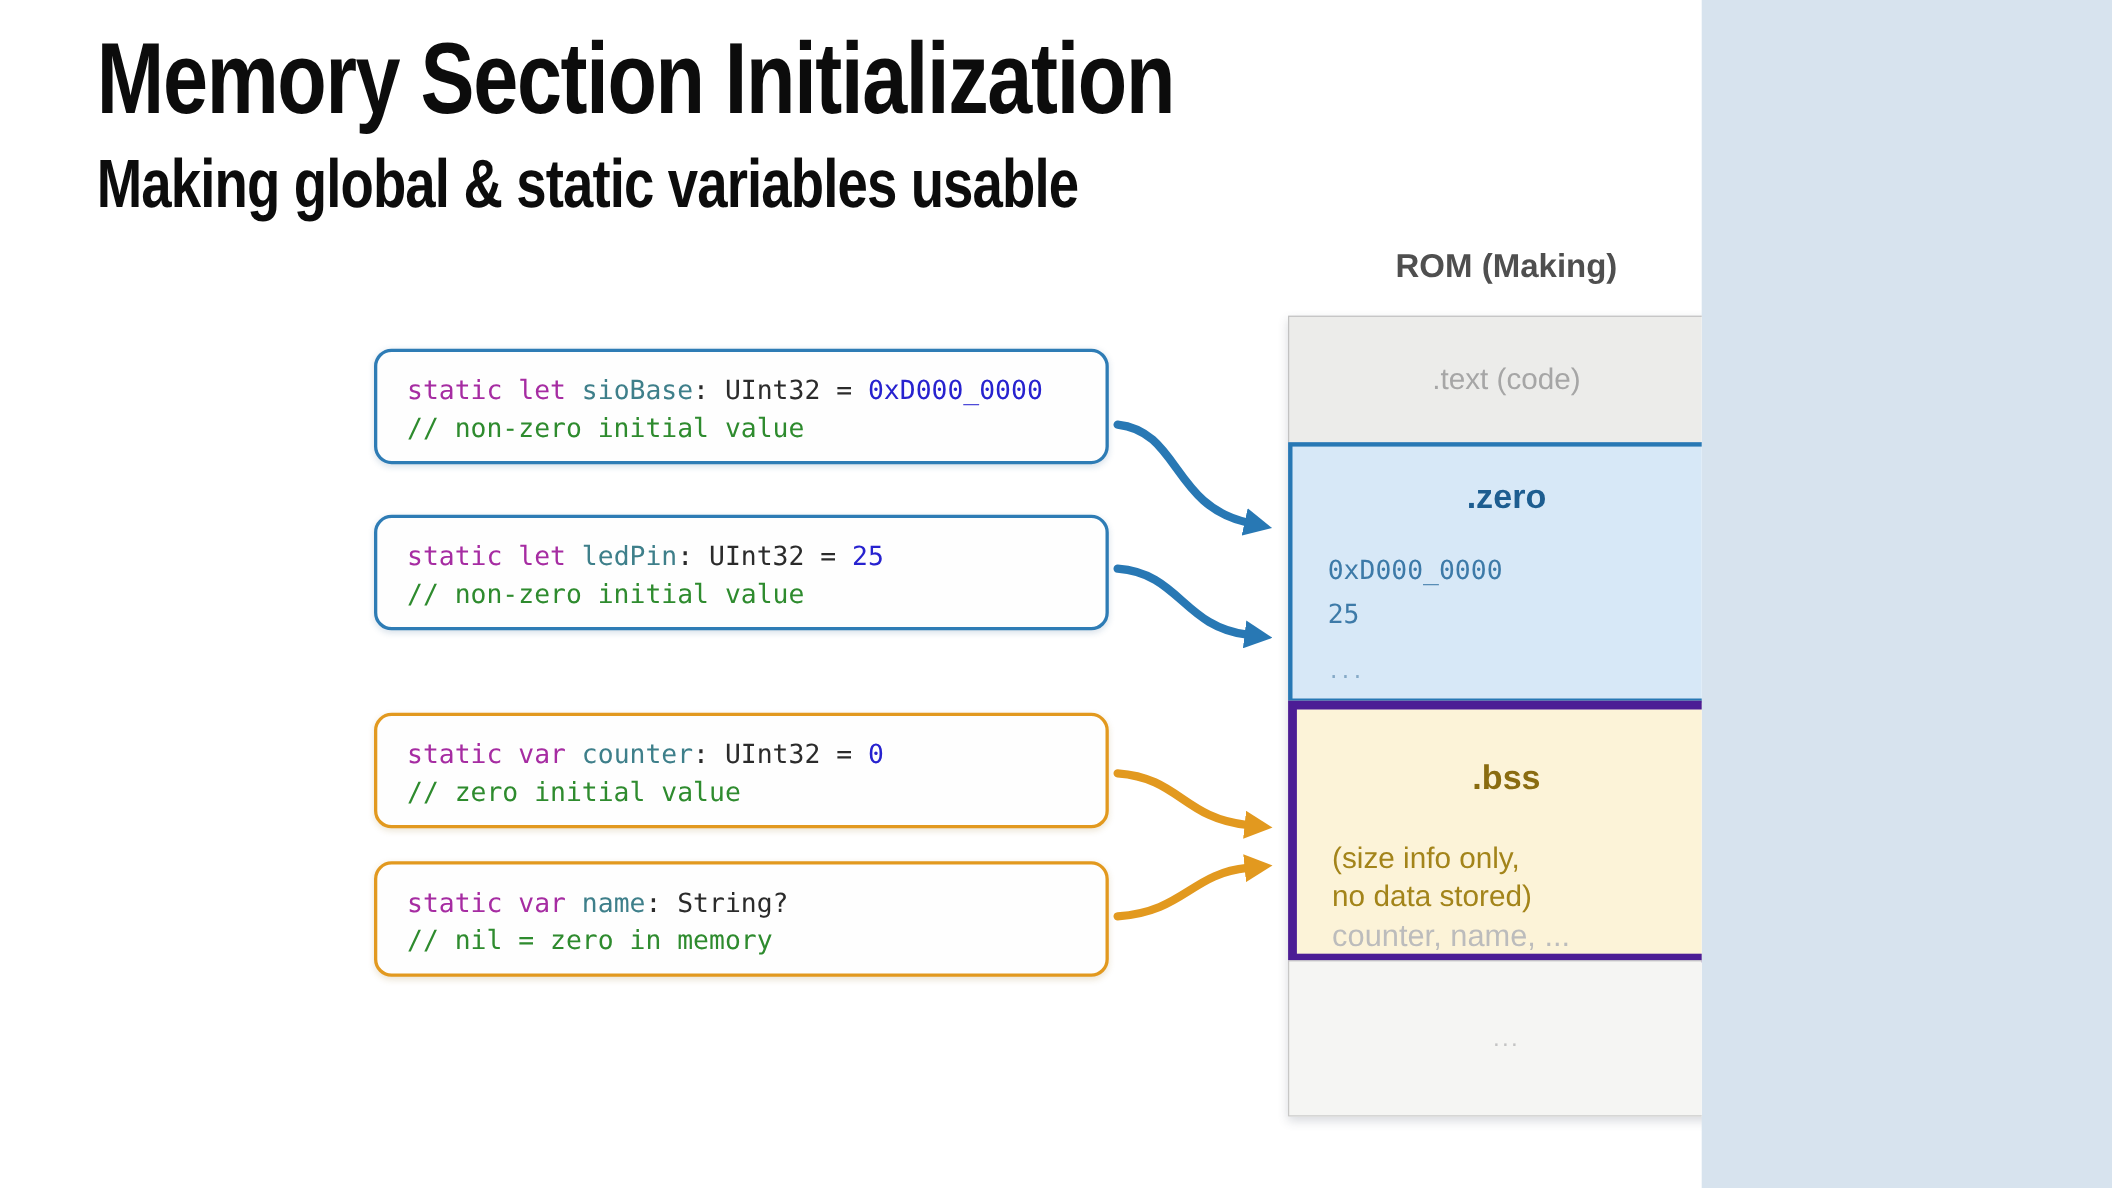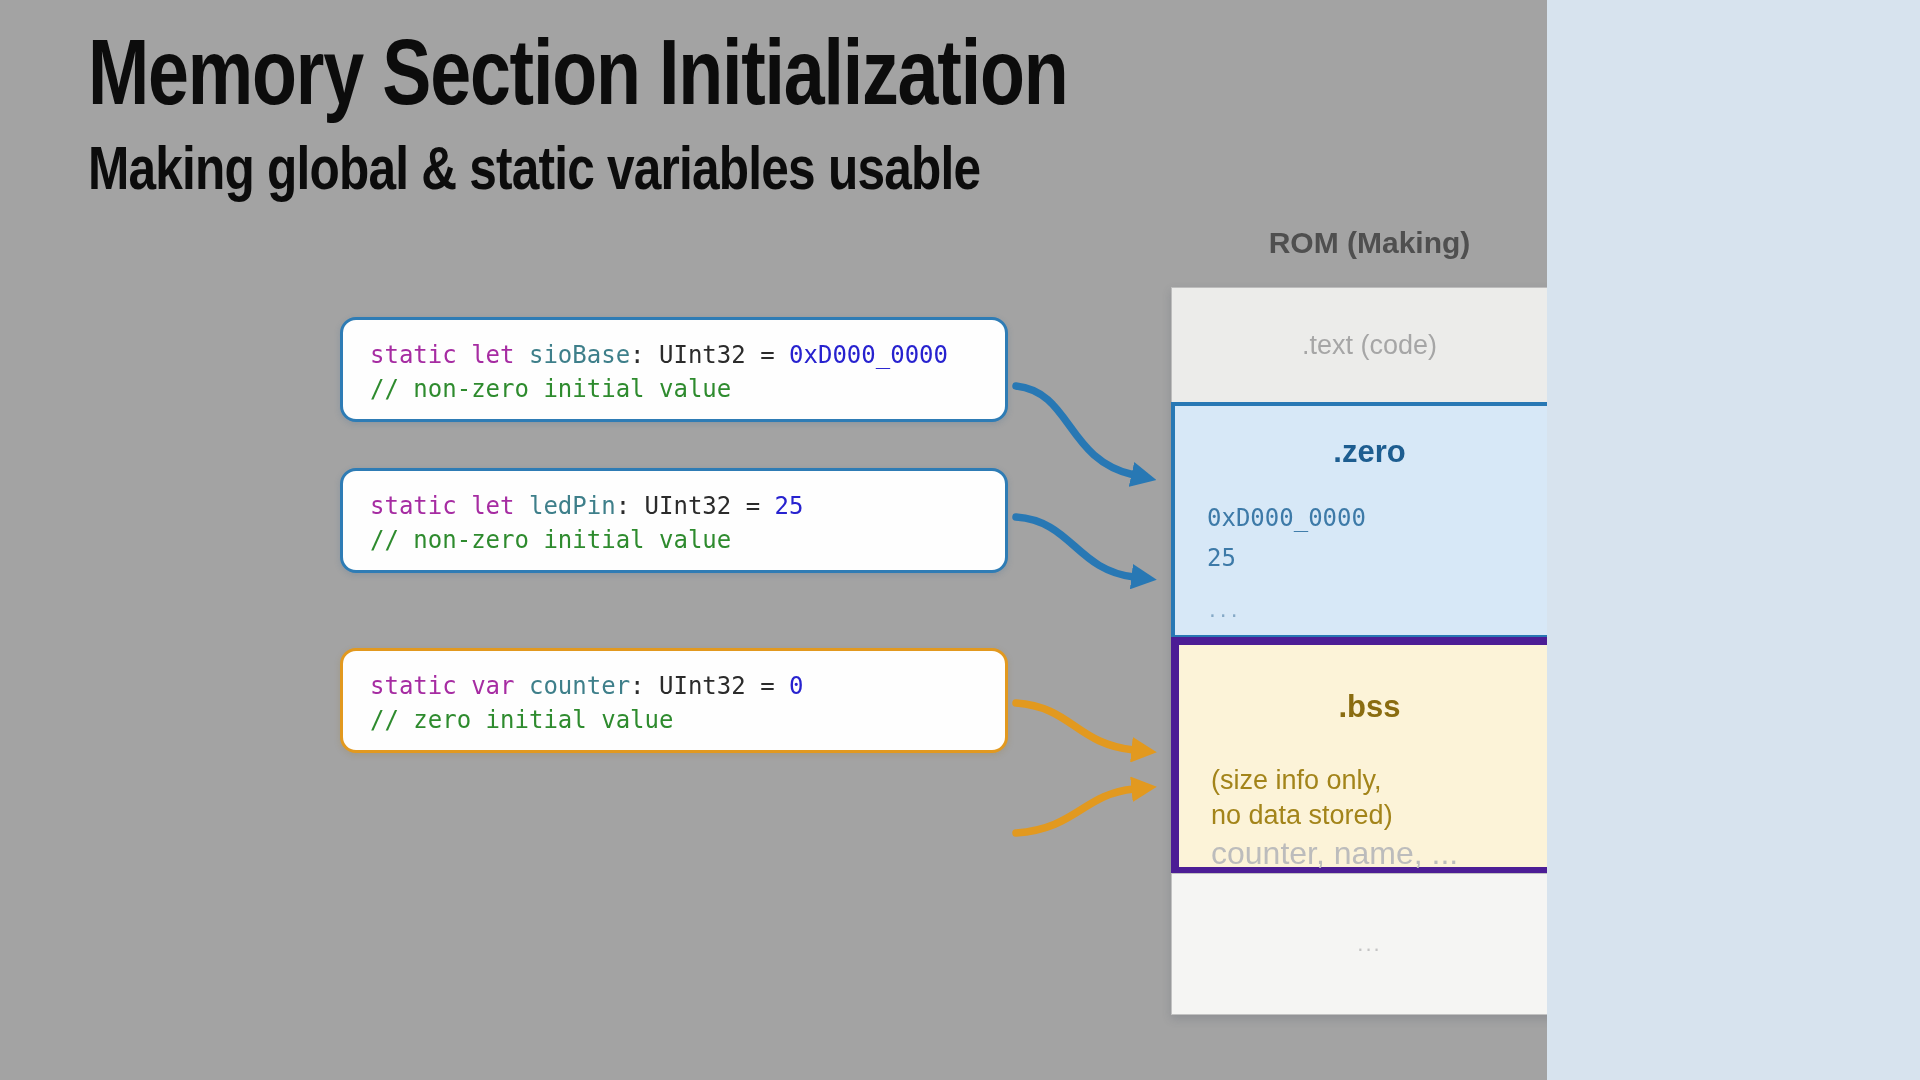--- a/index.html
+++ b/index.html
@@ -1,20 +1,20 @@
 <!DOCTYPE html>
 <html><head>
 <meta charset="utf-8">
 <style>
   html,body{margin:0;padding:0;}
   body{background:#d7e3ee;}
   .slide{
     position:relative;
     width:1547px;height:1080px;
-    background:#a3a3a3;
+    background:#ffffff;
     overflow:hidden;
     font-family:"Liberation Sans", sans-serif;
   }
   
   .title{
     position:absolute;left:88px;top:20px;margin:0;
     font-size:92px;font-weight:bold;color:#0c0c0c;
     letter-spacing:-1.5px;white-space:nowrap;
     transform:scaleX(0.80);transform-origin:left top;
     line-height:1.15;
@@ -68,21 +68,21 @@
   .sec-inner{position:absolute;white-space:nowrap;}
   .data-title{left:0;right:0;top:28px;text-align:center;font-size:31px;font-weight:bold;color:#1d5d90;}
   .mono-val{font-family:"DejaVu Sans Mono","Liberation Mono",monospace;color:#3d7aa8;font-size:24px;left:32px;}
   .data-val-0{top:98px;}
   .data-val-1{top:138px;}
   .data-ellipsis{top:194px;left:32px;font-family:"DejaVu Sans Mono","Liberation Mono",monospace;font-size:18px;color:#85a9c6;}
   .bss-title{left:0;right:0;top:44px;text-align:center;font-size:31px;font-weight:bold;color:#8a6c10;}
   .bss-note{left:32px;font-size:27px;color:#a3841a;margin-top:12px;}
   .bss-note-1{top:108px;}
   .bss-note-2{top:143px;}
-  .bss-hint{top:190px;left:32px;font-size:32px;color:#bcbcbc;}
+  .bss-hint{top:190px;left:32px;font-size:28px;color:#bcbcbc;}
   
   .arrows{position:absolute;left:0;top:0;pointer-events:none;}
   .arr{fill:none;stroke-width:7.5;stroke-linecap:round;}
   .arr-blue{stroke:#2878b4;}
   .arr-orange{stroke:#e2991f;}
 </style>
 </head>
 <body>
 
 <div class="slide">
@@ -98,20 +98,24 @@
   <div class="codebox box-blue" style="top:468px;">
     <div class="code-line"><span class="tok-kw">static let</span> <span class="tok-id">ledPin</span><span class="tok-plain">: UInt32 = </span><span class="tok-num">25</span></div>
     <div class="comment-line">// non-zero initial value</div>
   </div>
 
   <div class="codebox box-orange" style="top:648px;">
     <div class="code-line"><span class="tok-kw">static var</span> <span class="tok-id">counter</span><span class="tok-plain">: UInt32 = </span><span class="tok-num">0</span></div>
     <div class="comment-line">// zero initial value</div>
   </div>
 
+  <div class="codebox box-orange" style="top:783px;">
+    <div class="code-line"><span class="tok-kw">static var</span> <span class="tok-id">name</span><span class="tok-plain">: String?</span><span class="tok-num"></span></div>
+    <div class="comment-line">// nil = zero in memory</div>
+  </div>
 
   <svg class="arrows" width="1920" height="1080" viewBox="0 0 1920 1080">
     <defs>
       <marker id="ah-blue" viewBox="0 0 10 10" refX="1" refY="5" markerWidth="3.4" markerHeight="3.4" orient="auto">
         <path d="M0 0 L10 5 L0 10 z" fill="#2878b4"></path>
       </marker>
       <marker id="ah-orange" viewBox="0 0 10 10" refX="1" refY="5" markerWidth="3.4" markerHeight="3.4" orient="auto">
         <path d="M0 0 L10 5 L0 10 z" fill="#e2991f"></path>
       </marker>
     </defs>

